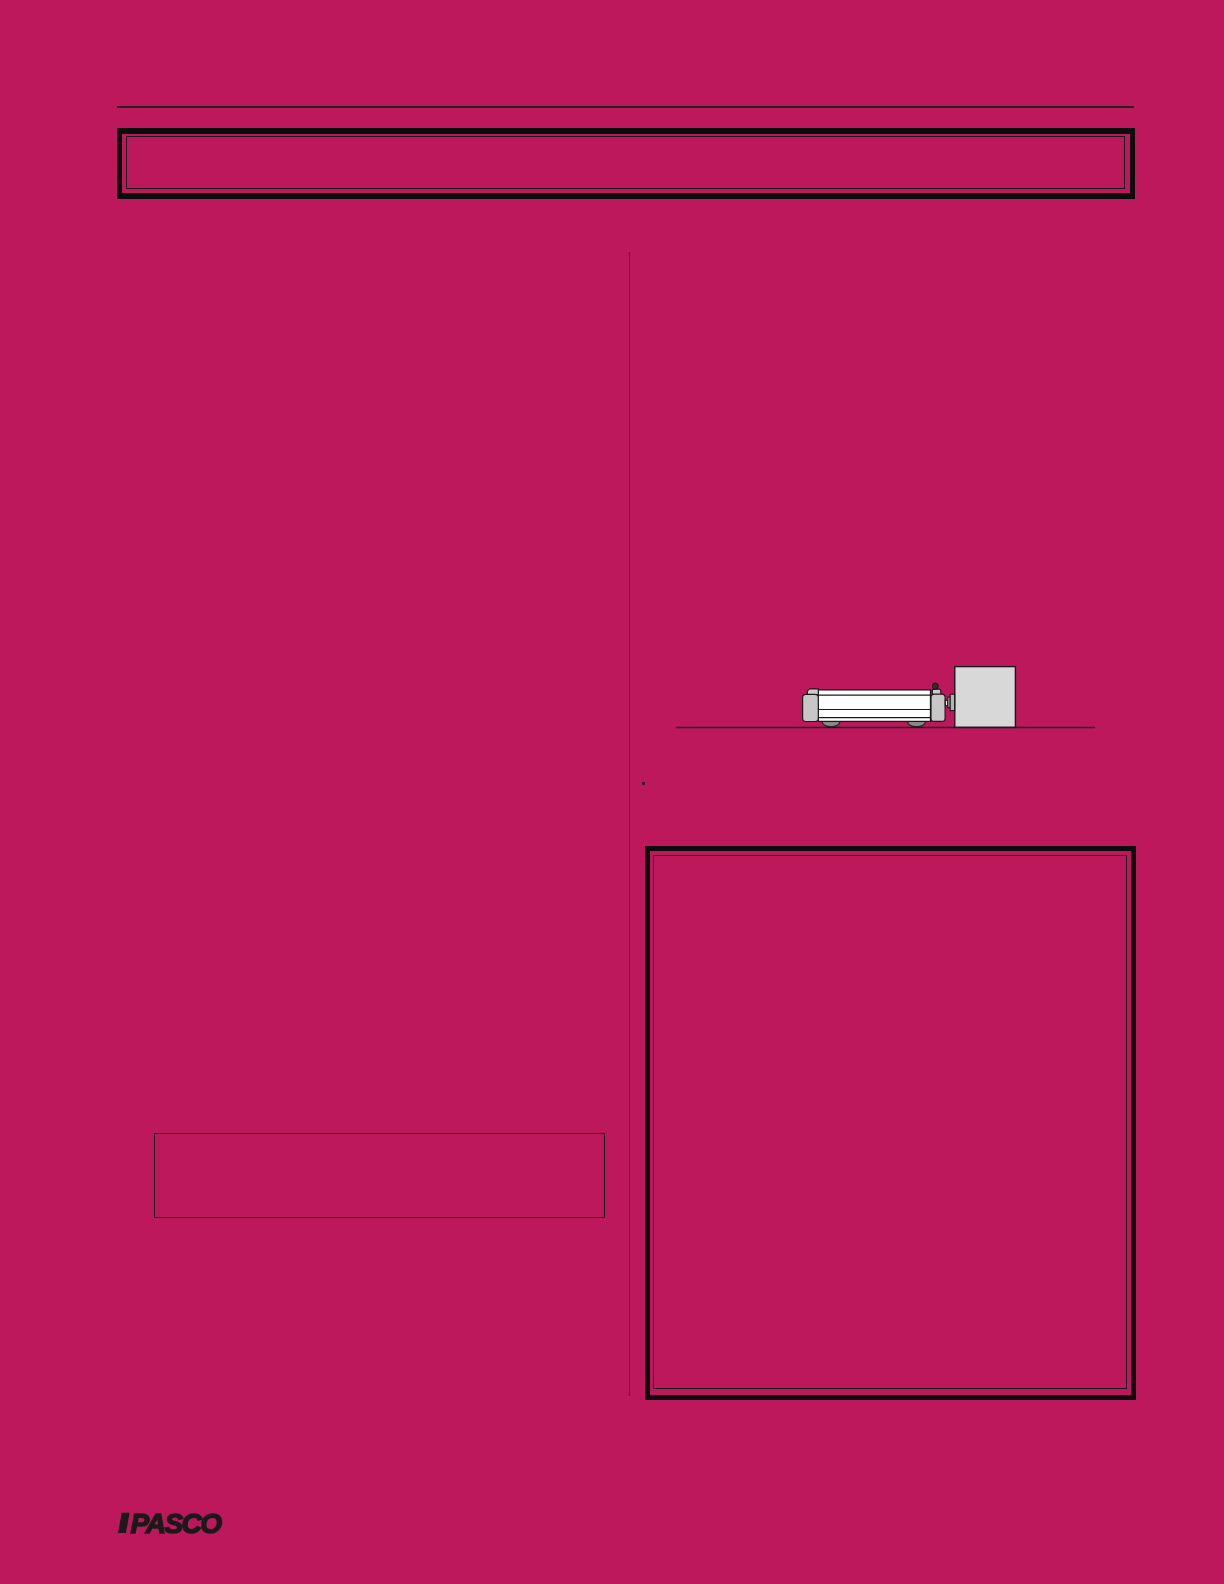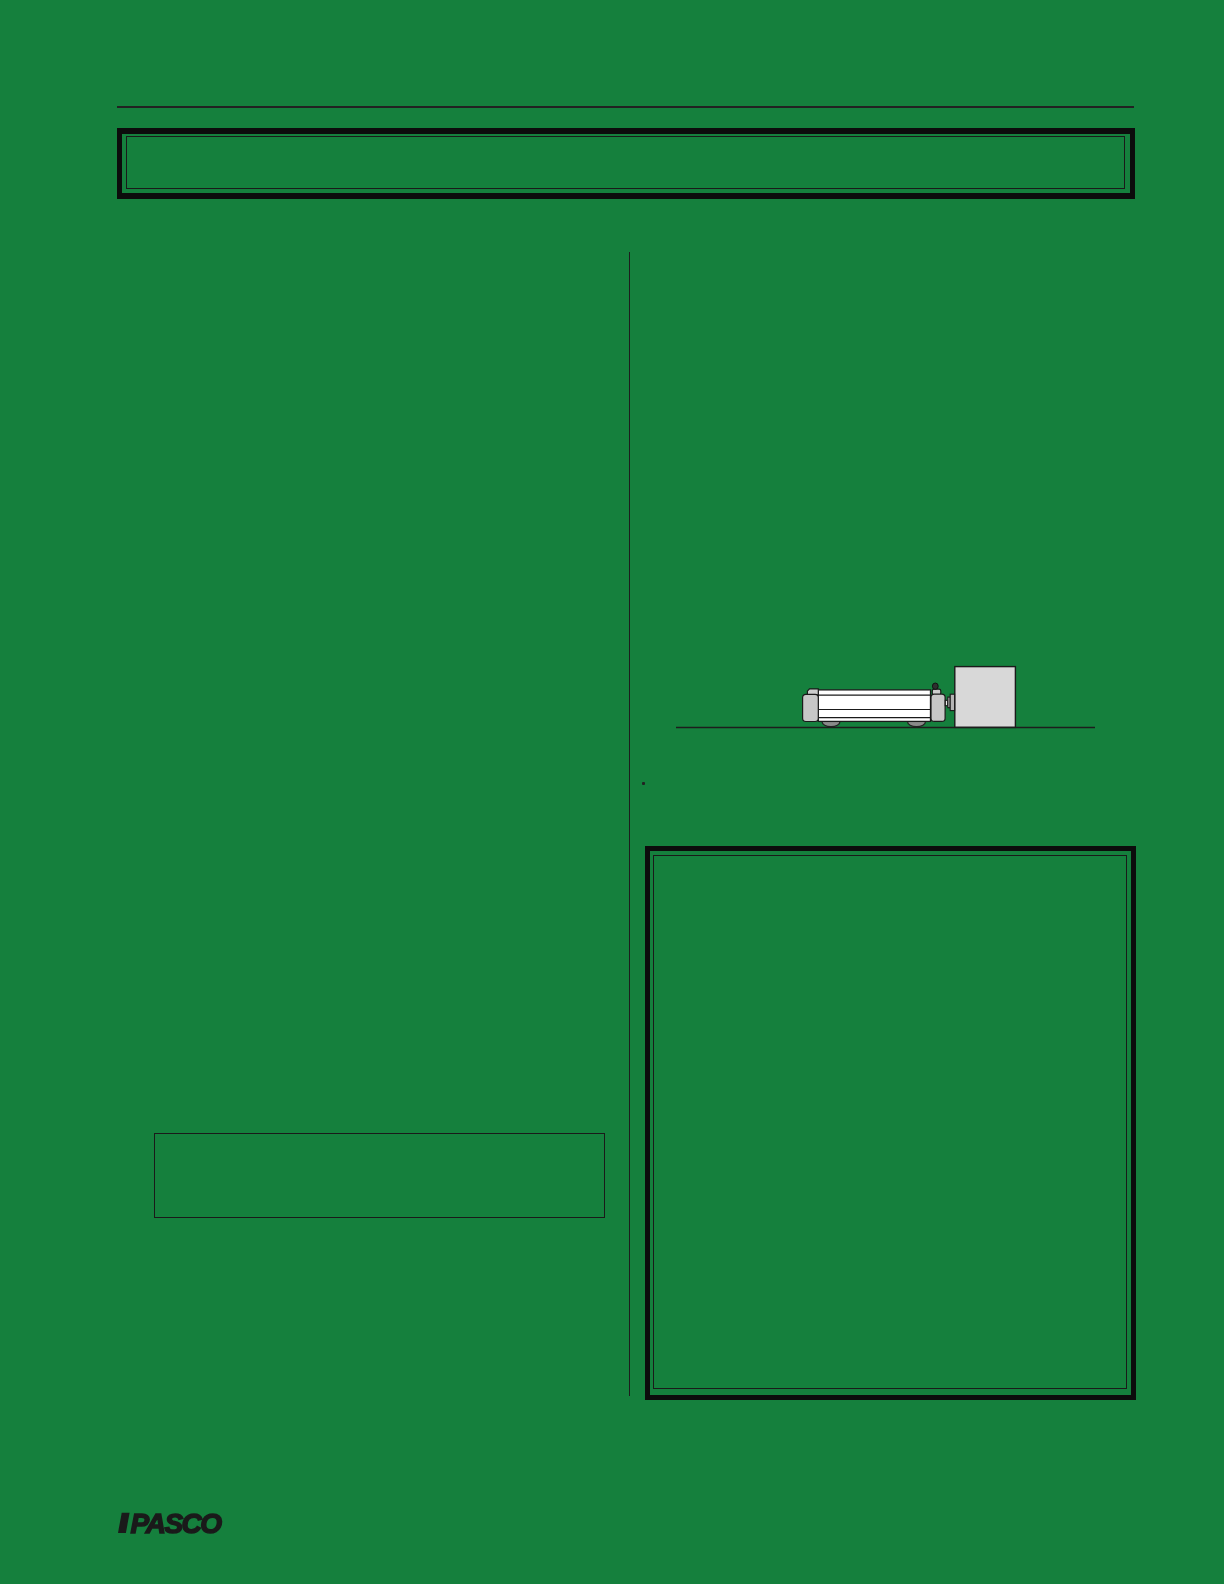--- a/index.html
+++ b/index.html
@@ -1,16 +1,16 @@
 <!DOCTYPE html>
 <html><head>
 <meta charset="utf-8">
 <style>
   html,body{margin:0;padding:0;background:#ffffff;}
-  #page{position:relative;width:1224px;height:1584px;background:#15803d;overflow:hidden;font-family:"Liberation Sans",sans-serif;}
+  #page{position:relative;width:1224px;height:1584px;background:#be185d;overflow:hidden;font-family:"Liberation Sans",sans-serif;}
   .abs{position:absolute;box-sizing:border-box;}
 </style>
 </head>
 <body>
 <div id="page">
 
   <div class="abs" style="left:116.5px;top:106.3px;width:1017.5px;height:1.7px;background:#222222;"></div>
 
   <div class="abs" style="left:116.5px;top:128px;width:1018.3px;height:71.4px;border-style:solid;border-color:#0c0c0c;border-width:6px 5px;"></div>
 

